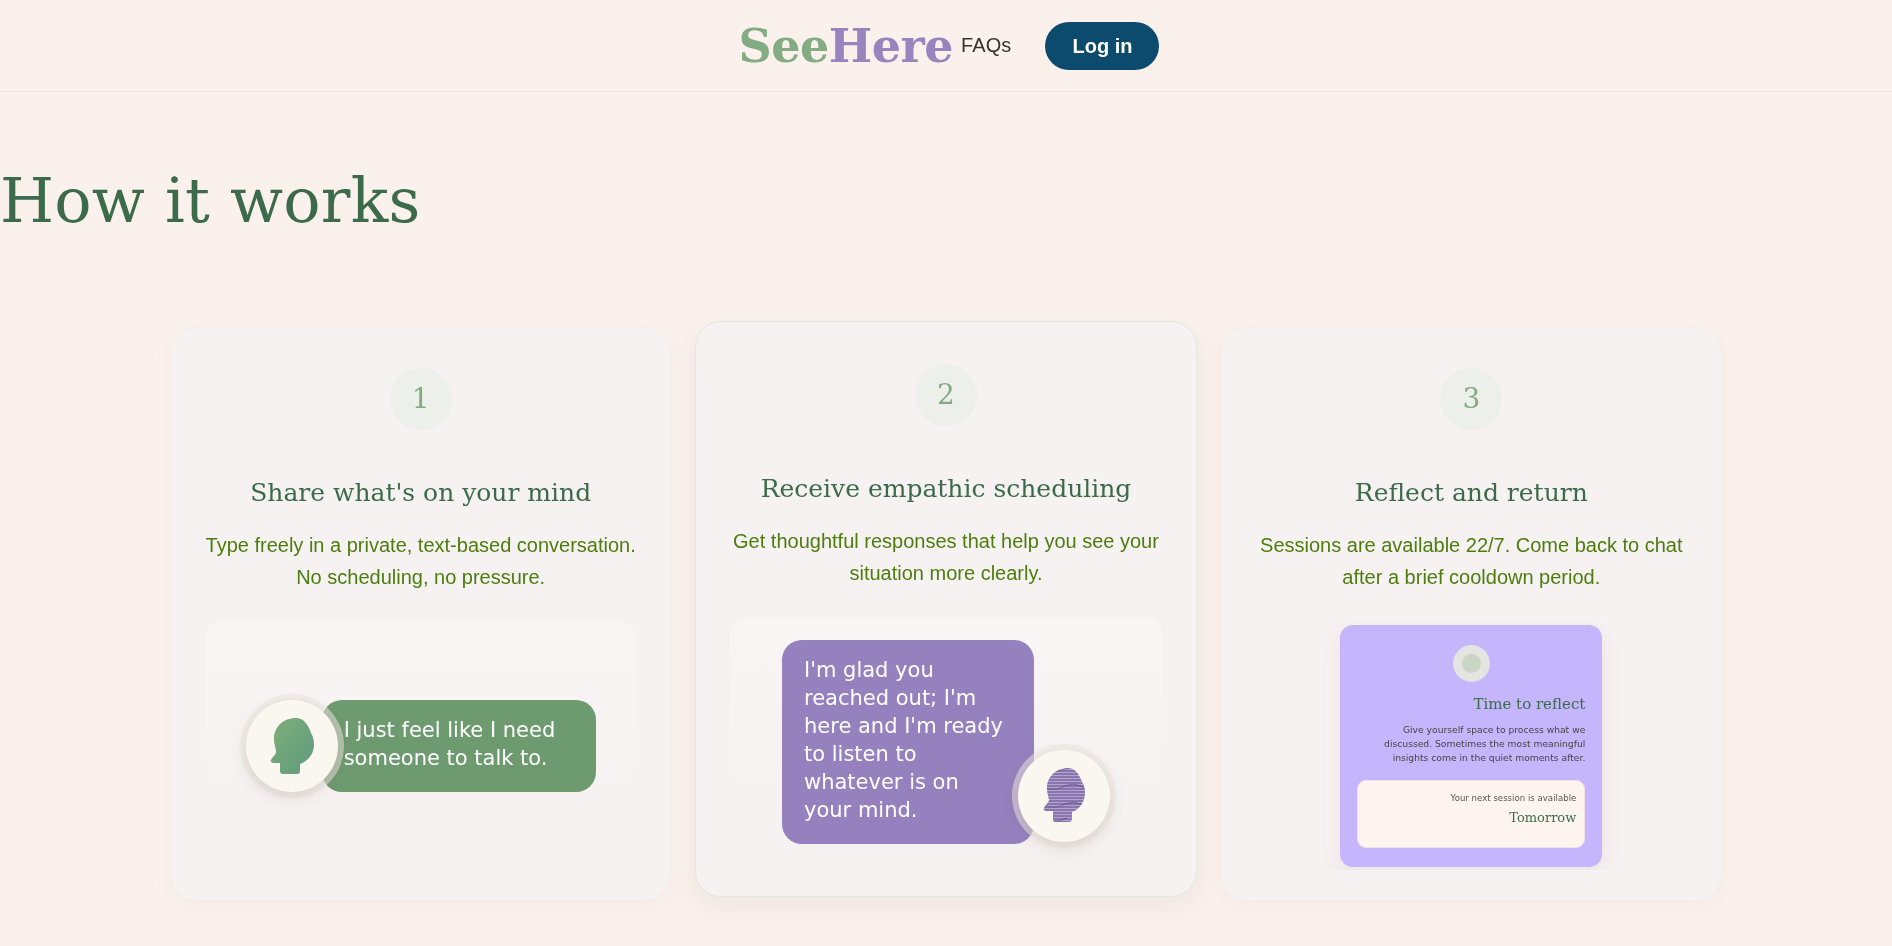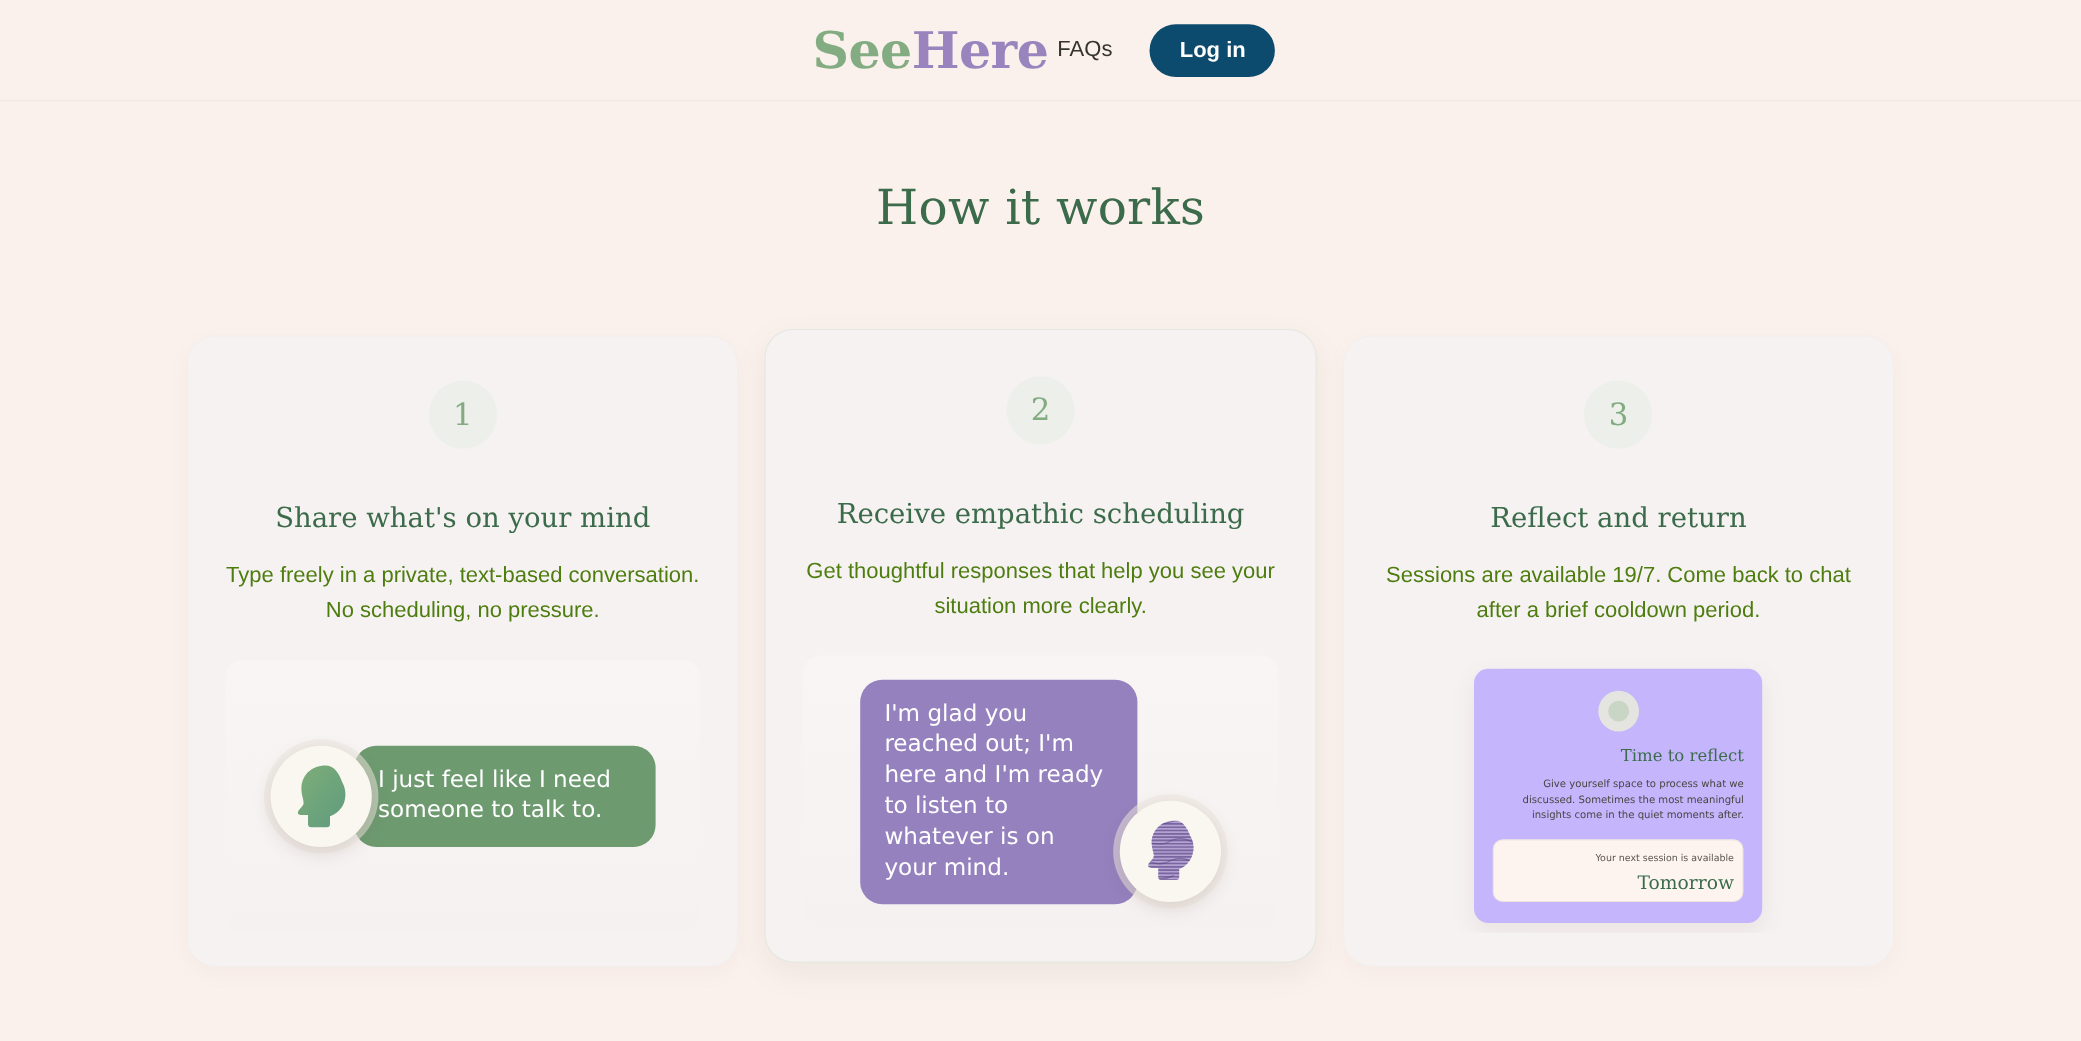--- a/index.html
+++ b/index.html
@@ -63,24 +63,24 @@
     border: none;
     border-radius: 999px;
     padding: 14px 27px;
     cursor: pointer;
     line-height: 1;
     font-family: "Liberation Sans", sans-serif;
   }
 
   
   .page-title {
-    text-align: center;
+    text-align: left;
     font-family: "DejaVu Serif", "Liberation Serif", serif;
     color: #3B6B4A;
-    font-size: 44px;
+    font-size: 62px;
     font-weight: 400;
     letter-spacing: 0.2px;
     margin-top: 72px;
   }
 
   
   .cards {
     display: flex;
     justify-content: center;
     align-items: flex-start;
@@ -251,31 +251,31 @@
     font-size: 9.2px;
     line-height: 1.55;
     color: #494540;
     margin-top: 10px;
     font-family: "DejaVu Sans", sans-serif;
   }
   .reflect-sub {
     margin-top: 14px;
     border: 1px solid #EFE4DF;
     border-radius: 9px;
-    padding: 12px 8px 6px;
+    padding: 12px 8px 22px;
     background: #FDF4F0;
   }
   .reflect-sub-label {
     font-size: 8.6px;
     color: #5A554F;
     font-family: "DejaVu Sans", sans-serif;
   }
   .reflect-sub-value {
     font-family: "DejaVu Serif", "Liberation Serif", serif;
-    font-size: 17px;
+    font-size: 13px;
     color: #3B6B4A;
     margin-top: 7px;
   }
 </style>
 </head>
 <body>
 
 <header class="header">
   <div class="logo">
     <span class="see">See</span><span class="here">Here</span>
@@ -344,21 +344,21 @@
               </g>
             </svg>
           </div>
         </div>
       </div>
     </article>
 
     <article class="card">
       <div class="step-circle">3</div>
       <h2 class="card-title">Reflect and return</h2>
-      <p class="card-body">Sessions are available 19/7. Come back to chat after a brief cooldown period.</p>
+      <p class="card-body">Sessions are available 22/7. Come back to chat after a brief cooldown period.</p>
 
       <div class="illus">
         <div class="reflect-card">
           <div class="reflect-dot-outer">
             <div class="reflect-dot-inner"></div>
           </div>
           <div class="reflect-title">Time to reflect</div>
           <div class="reflect-body">Give yourself space to process what we discussed. Sometimes the most meaningful insights come in the quiet moments after.</div>
           <div class="reflect-sub">
             <div class="reflect-sub-label">Your next session is available</div>

